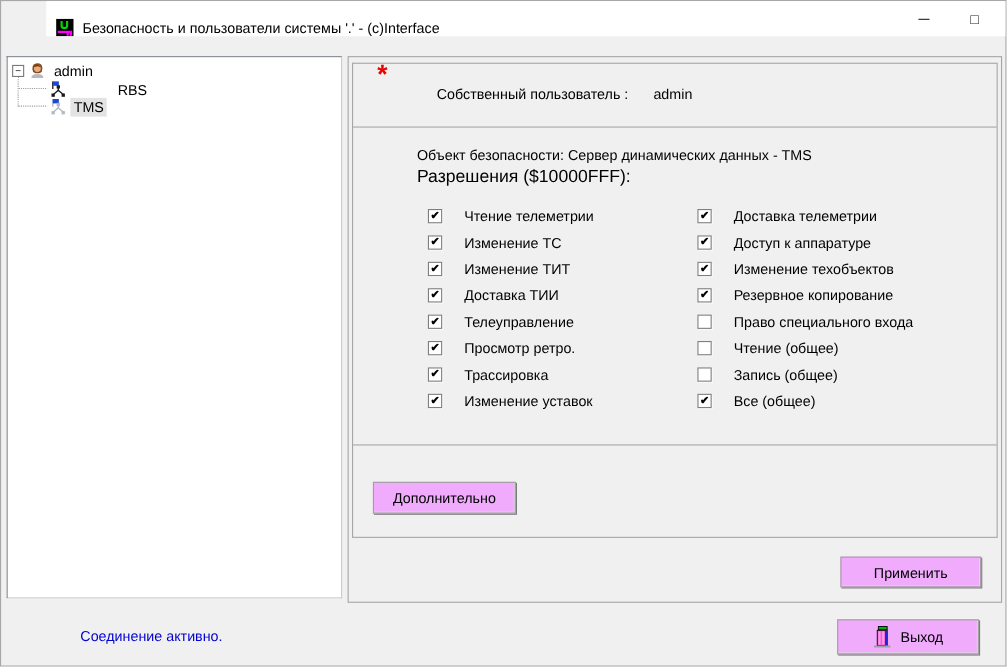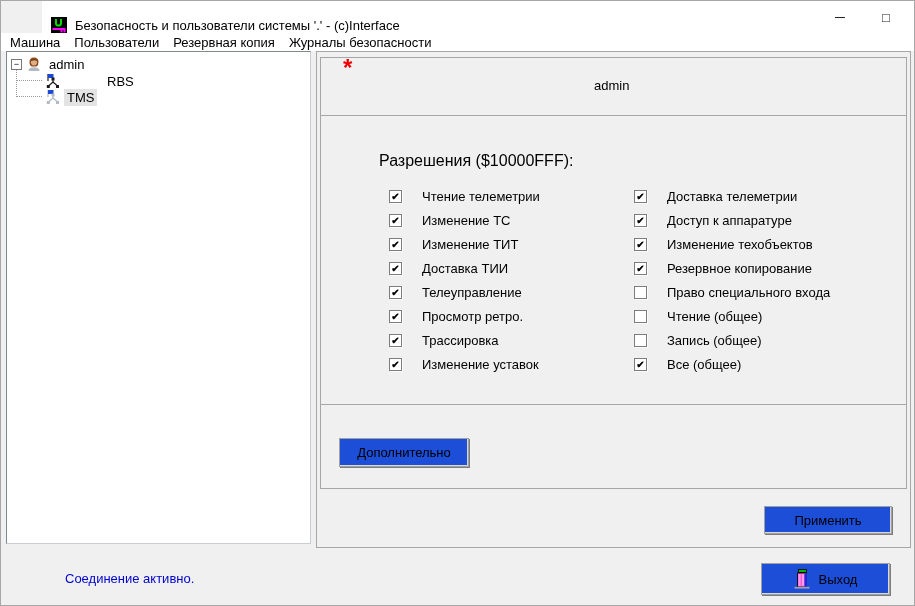--- a/index.html
+++ b/index.html
@@ -47,29 +47,29 @@
   .object-label{position:absolute;left:58px;top:75px;}
   .perms-label{position:absolute;left:58px;top:94px;font-size:16px;}
   .perm-col{position:absolute;top:132px;display:flex;flex-direction:column;gap:11px;}
   .perm-col.left{left:68px;} .perm-col.right{left:313px;}
   .perm-row{display:flex;align-items:center;height:13px;white-space:nowrap;}
   .cb{width:13px;height:13px;background:#ffffff;border:1px solid #7e7e7e;
     box-shadow:1px 1px 0 #fafafa;flex:0 0 auto;font-size:10px;line-height:11px;
     text-align:center;font-weight:bold;color:#000;}
   .perm-text{margin-left:20px;line-height:13px;}
   
-  .btn{position:absolute;background:#1d4ed8;border:1px solid #a0a0a0;
+  .btn{position:absolute;background:#f0abfc;border:1px solid #a0a0a0;
     box-shadow:inset -1px -1px 0 #d9d9d9,1px 1px 0 #7d7d7d;
     display:flex;align-items:center;justify-content:center;font-size:13px;cursor:default;}
   .btn-advanced{left:18px;top:380px;width:130px;height:29px;}
   .btn-apply{left:447px;top:454px;width:128px;height:28px;}
   .btn-exit{left:760px;top:562px;width:129px;height:32px;}
   .btn-exit .exit-icon{width:16px;height:20px;margin-right:9px;}
   
-  .status-text{position:absolute;left:64px;top:570px;font-size:13px;color:#0202cf;}
+  .status-text{position:absolute;left:72px;top:570px;font-size:13px;color:#0202cf;}
 </style>
 </head>
 <body>
 
 <div class="window">
 
   <div class="titlebar">
     <span class="app-icon">
       <svg width="16" height="16" viewBox="0 0 16 16">
         <rect width="16" height="16" fill="#000"></rect>
@@ -88,26 +88,20 @@
         </div>
       <div class="win-btn">
           <span>□</span>
         </div>
       <div class="win-btn">
           <span>✕</span>
         </div>
     </div>
   </div>
 
-  <div class="menubar" id="menu-items">
-      <span class="menu-item">Машина</span>
-      <span class="menu-item">Пользователи</span>
-      <span class="menu-item">Резервная копия</span>
-      <span class="menu-item">Журналы безопасности</span>
-    </div>
 
   <div class="tree-panel">
     <div class="tree-vline"></div>
     <div class="tree-hline" style="top:28px;"></div>
     <div class="tree-hline" style="top:44px;"></div>
 
     <div class="tree-row" style="left:4px;top:4px;">
       <span class="expand-box">−</span>
       <span class="tree-icon" style="--flag: #1a49d8;">
         <svg width="16" height="16" viewBox="0 0 16 16">
@@ -154,22 +148,24 @@
         </svg>
       </span>
       <span class="tree-label selected">TMS</span>
     </div>
       </div>
   </div>
 
   <div class="right-panel">
     <div class="inner-panel">
       <span class="req-marker" style="color: rgb(238, 0, 0);">*</span>
+      <span class="own-user-label">Собственный пользователь :</span>
       <span class="own-user-value">admin</span>
       <div class="sep sep1"></div>
+      <span class="object-label">Объект безопасности: Сервер динамических данных  -  TMS</span>
       <span class="perms-label">Разрешения ($10000FFF):</span>
       <div class="perm-col left" id="perm-left">
           <div class="perm-row">
       <span class="cb checked">✔</span>
       <span class="perm-text">Чтение телеметрии</span>
     </div>
           <div class="perm-row">
       <span class="cb checked">✔</span>
       <span class="perm-text">Изменение ТС</span>
     </div>

